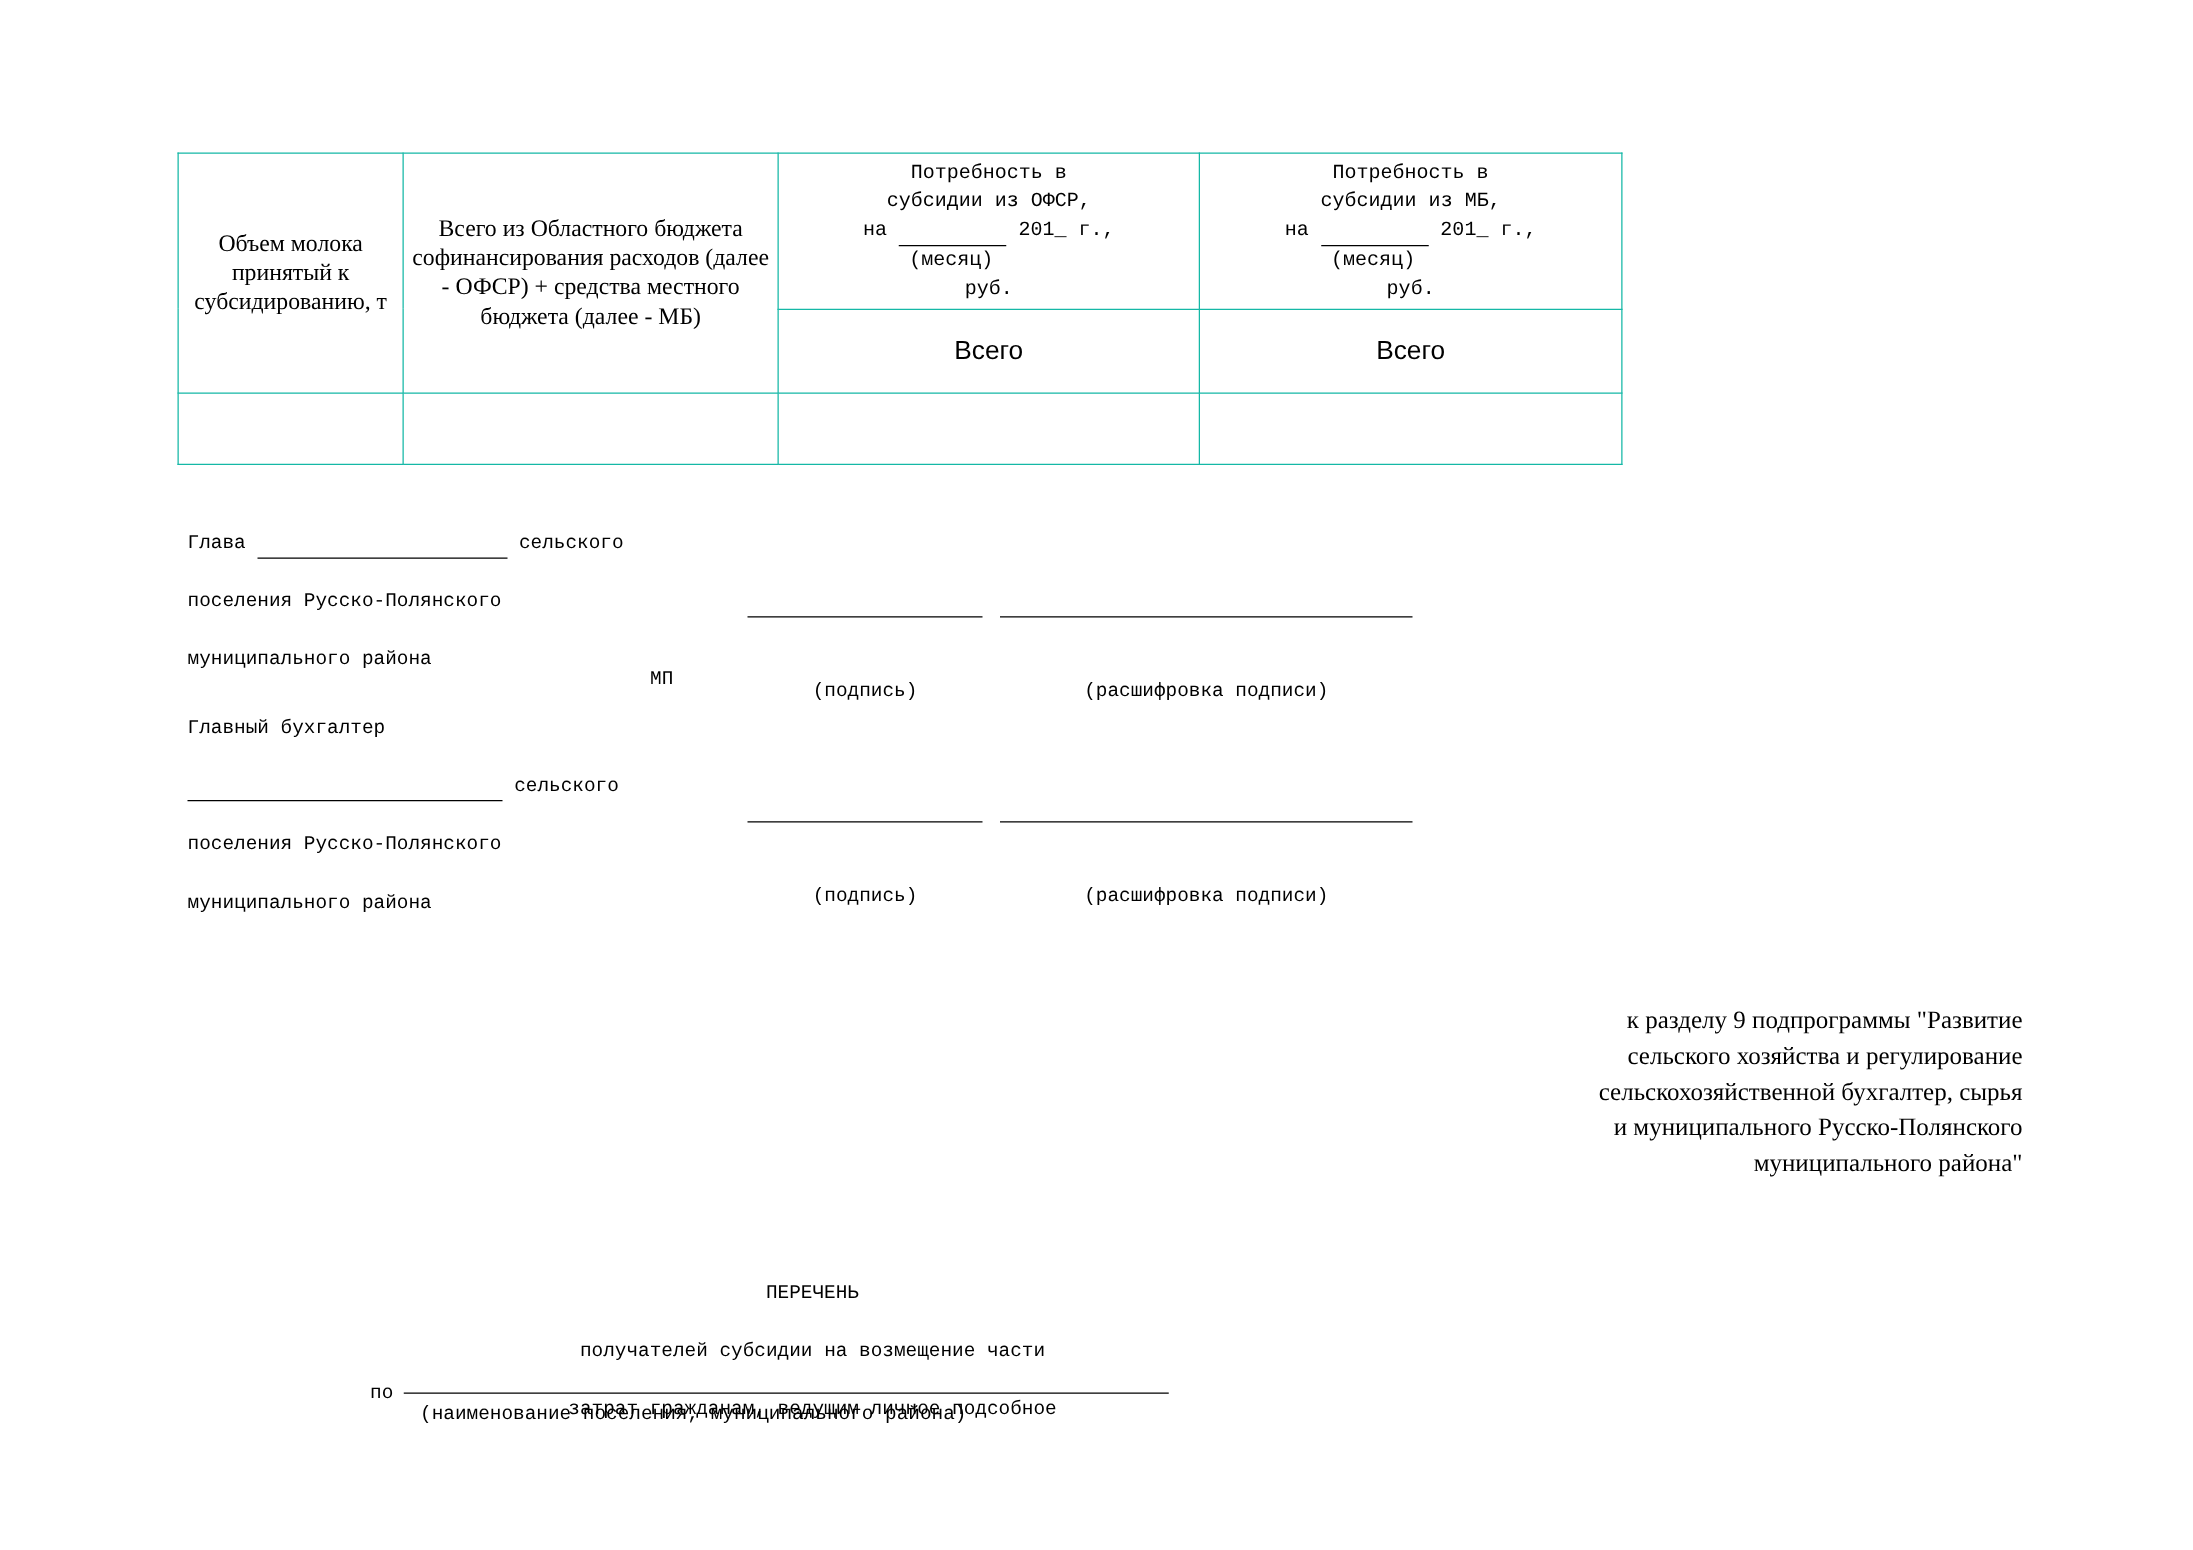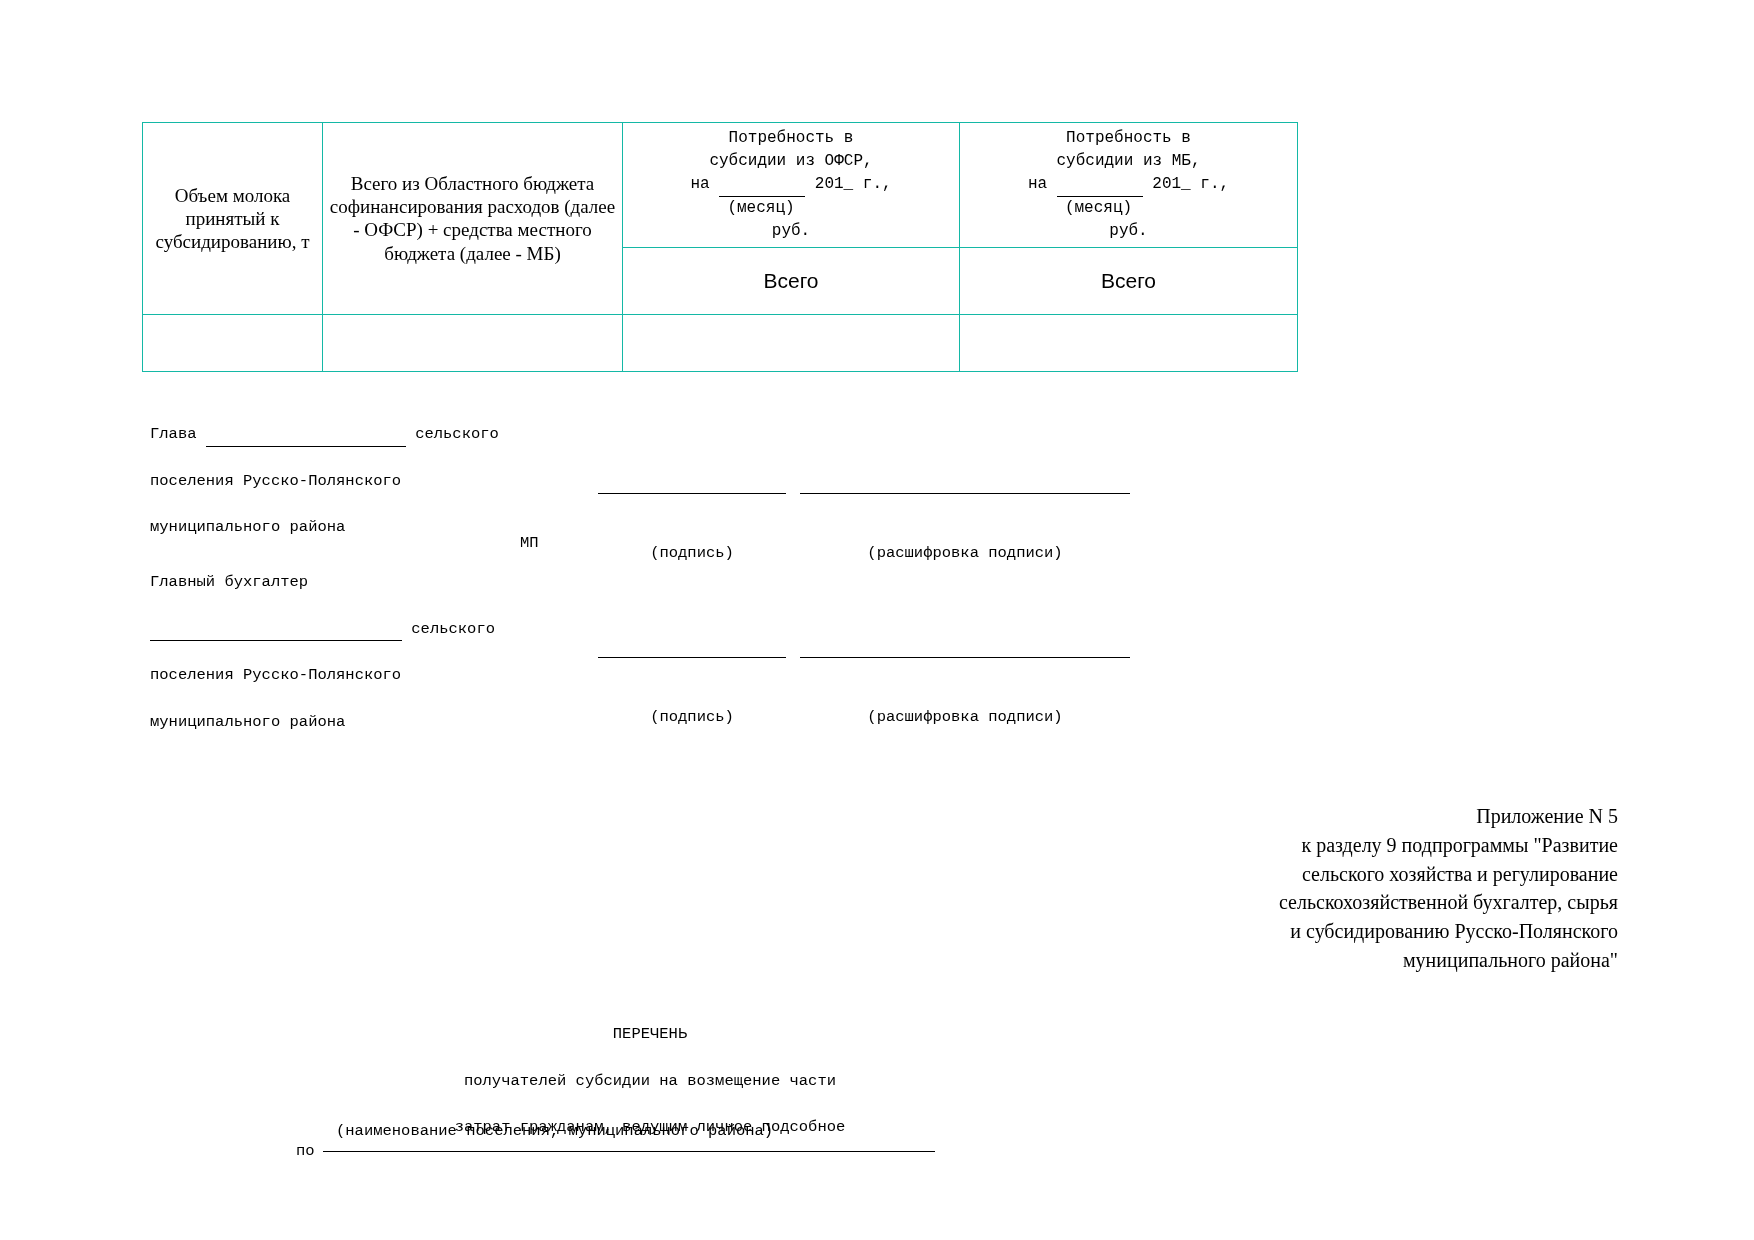--- a/index.html
+++ b/index.html
@@ -142,21 +142,20 @@
     line-height: 1.5;
     white-space: pre-line;
   }
   #po-line {
     position: absolute;
     left: 296px;
     top: 1105px;
     font-family: "Liberation Mono", monospace;
     font-size: 15.5px;
     white-space: pre;
-    margin-top: 37px;
   }
   #po-line .po-blank {
     display: inline-block;
     width: 612px;
     border-bottom: 1px solid #000;
     height: 1px;
     vertical-align: middle;
     margin-left: 8px;
   }
   #po-caption {
@@ -229,25 +228,24 @@
 <div>поселения Русско-Полянского</div>
 <div>муниципального района</div>
 </div>
 
 <div class="sig-lines" id="sig-lines-acc">
   <div><span class="line-short"></span><span class="line-long"></span></div>
   <div class="caption-row"><span class="cap-1">(подпись)</span><span class="cap-2">(расшифровка подписи)</span></div>
 </div>
 
 <div id="appendix">
-  <div>Приложение N 5</div>
   <div>к разделу 9 подпрограммы "Развитие</div>
   <div>сельского хозяйства и регулирование</div>
   <div>сельскохозяйственной бухгалтер, сырья</div>
-  <div>и субсидированию Русско-Полянского</div>
+  <div>и муниципального Русско-Полянского</div>
   <div>муниципального района"</div>
 </div>
 
 <div id="perechen">
   <div>ПЕРЕЧЕНЬ</div>
   <div>получателей субсидии на возмещение части</div>
   <div>затрат гражданам, ведущим личное подсобное</div>
 </div>
 
 <div id="po-line"><span>по</span><span class="po-blank"></span></div>

